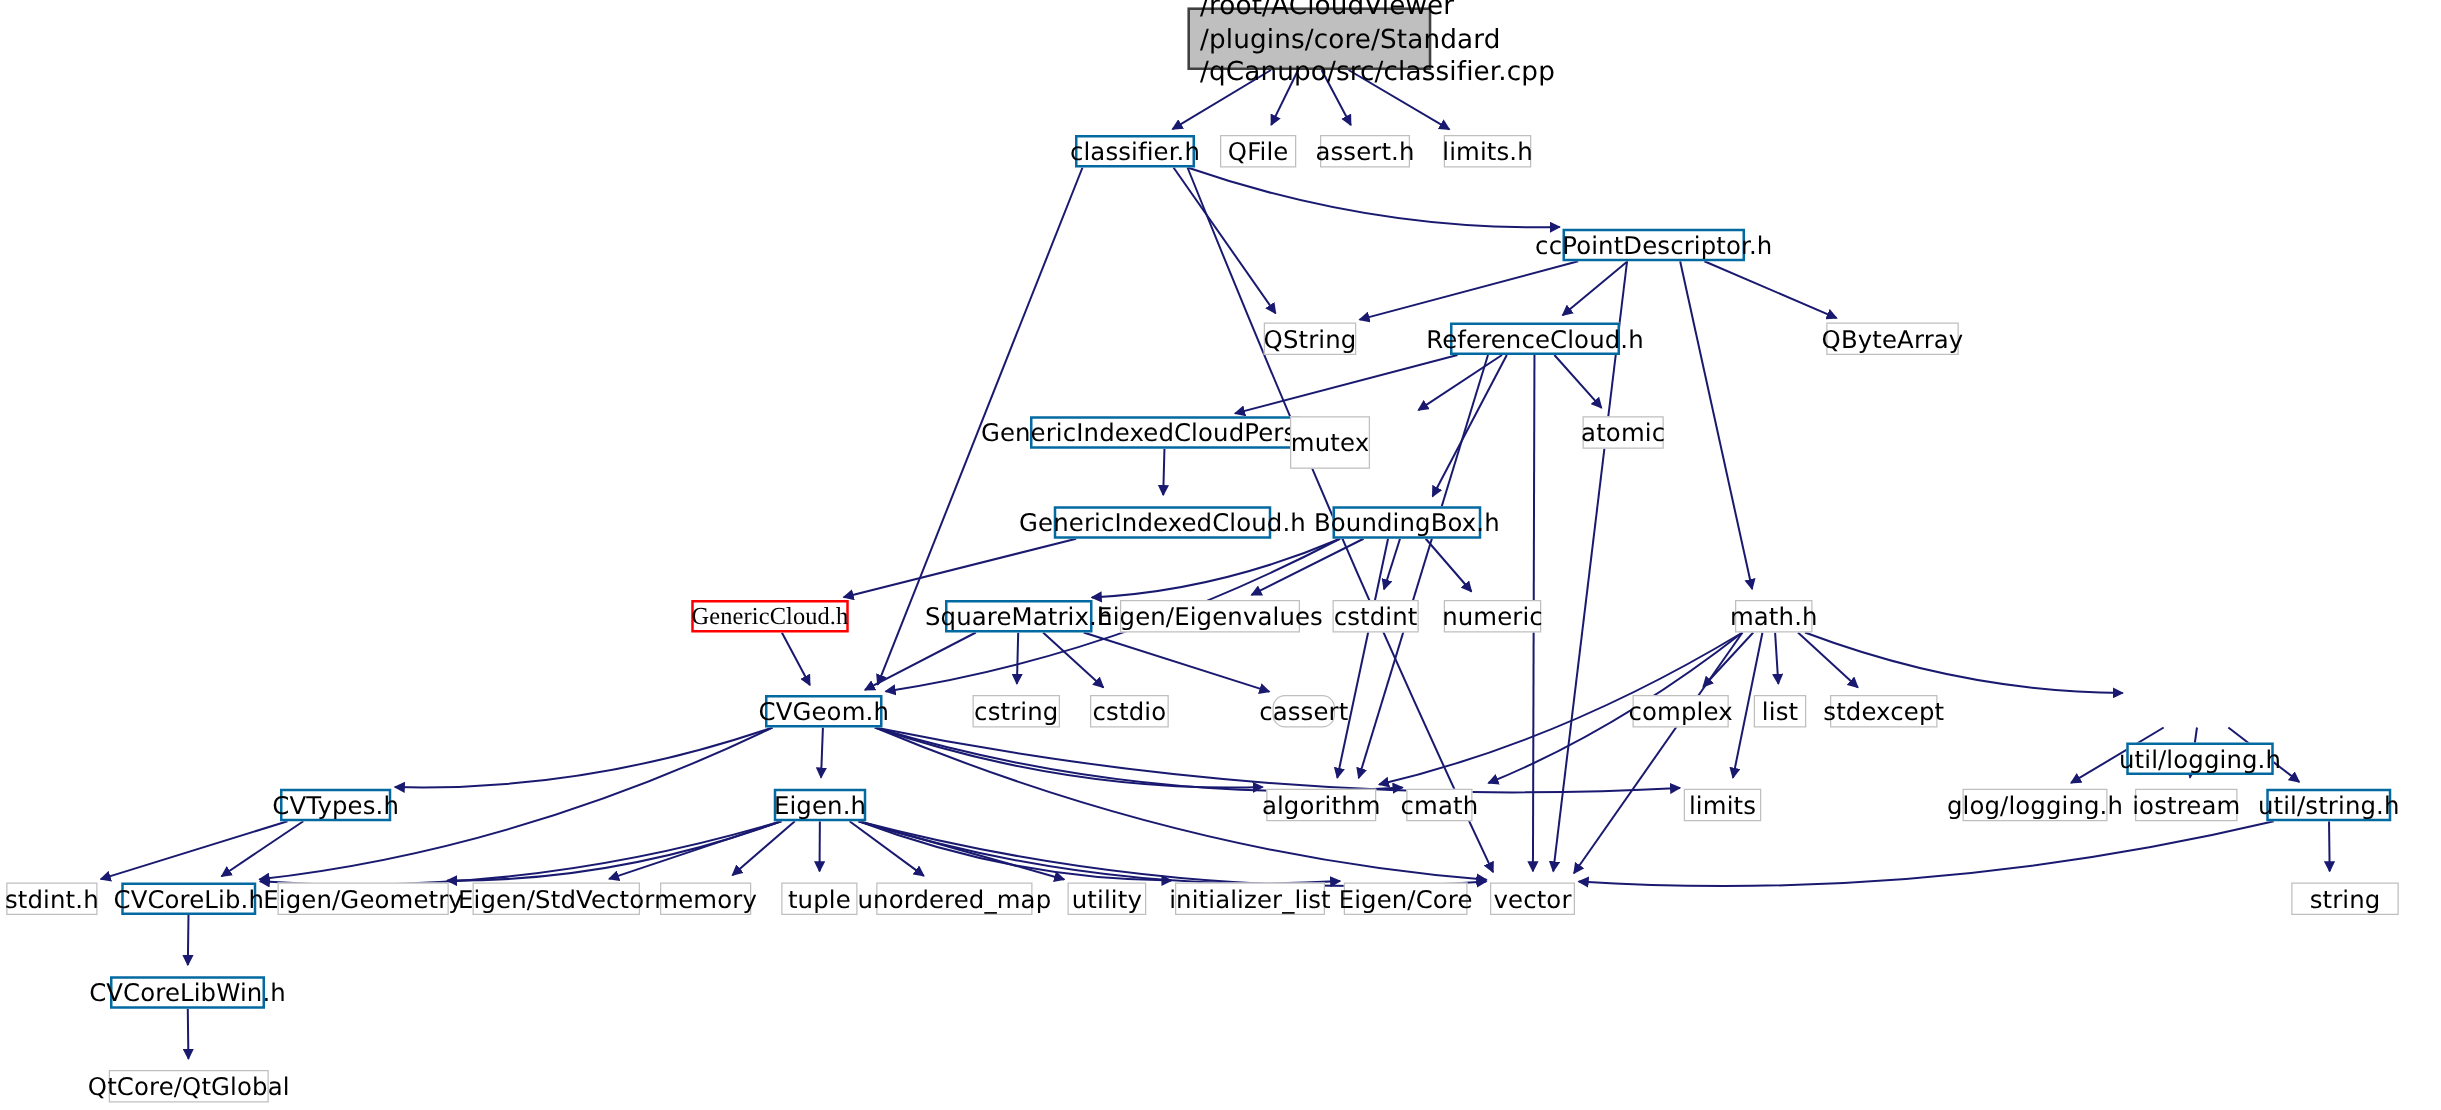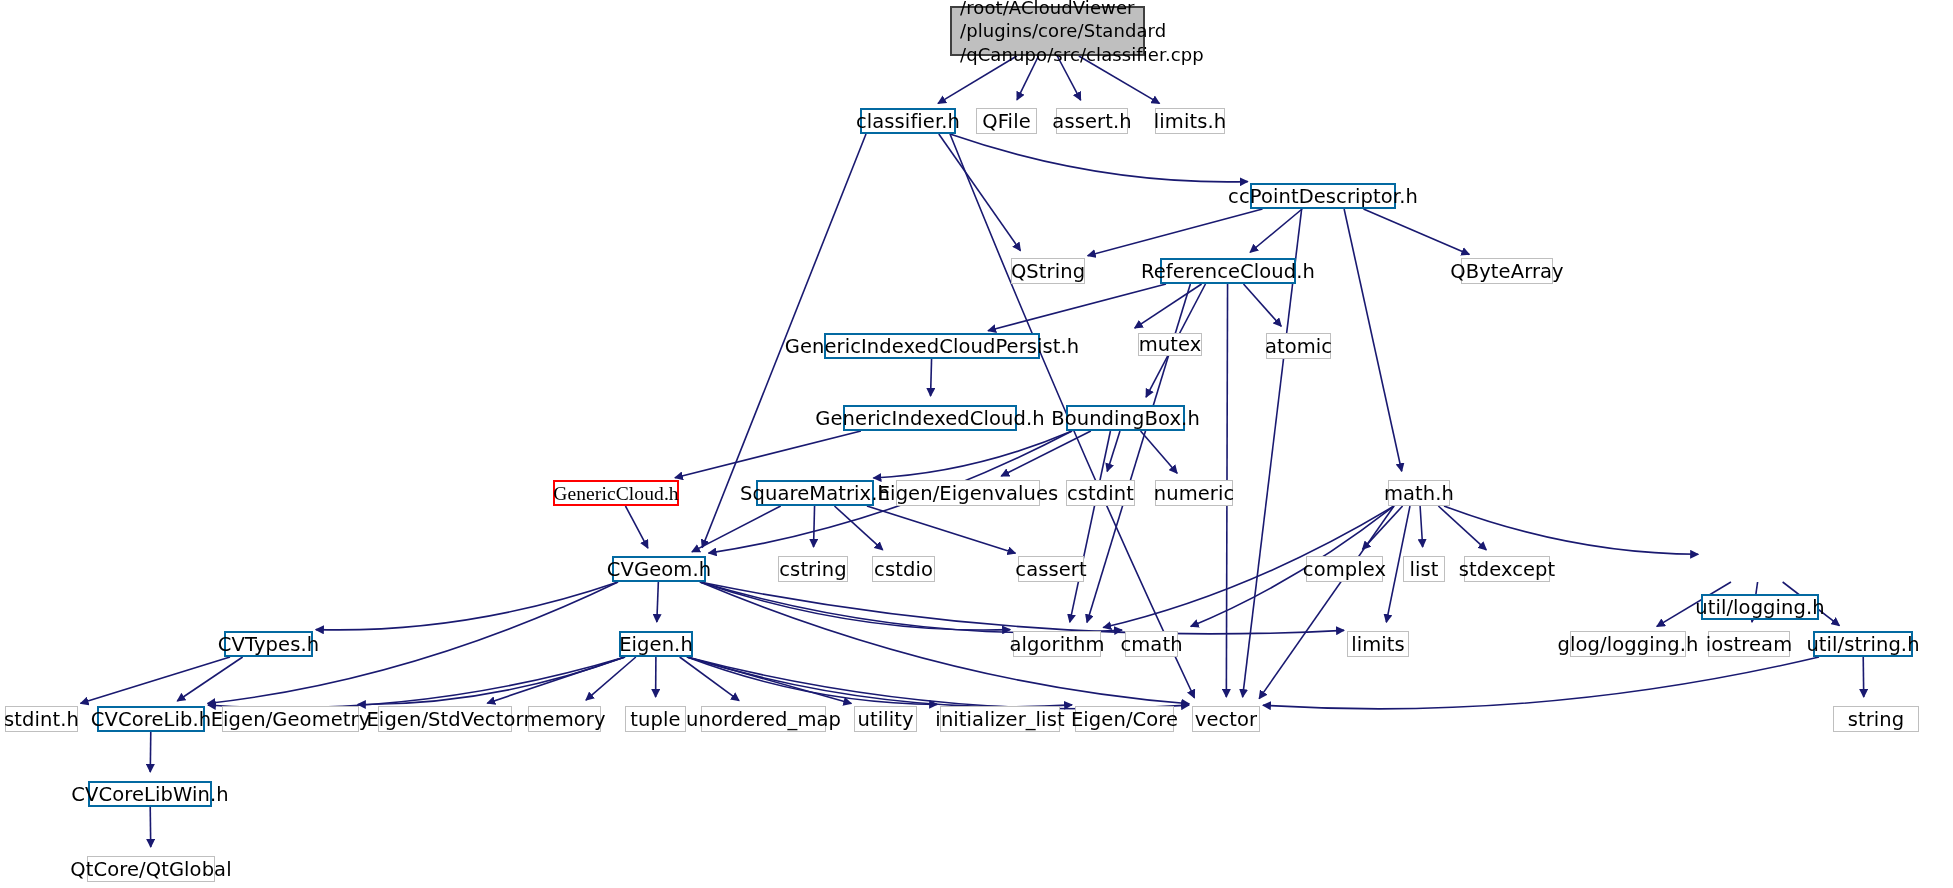--- a/index.html
+++ b/index.html
@@ -46,21 +46,21 @@
   }
   .node.red {
     border: 2px solid #ff0000;
   }
   .node.root {
     border: 2px solid #404040;
     background: #bfbfbf;
     justify-content: flex-start;
     text-align: left;
     padding: 3px 8px;
-    font-size: 18px;
+    font-size: 21px;
     line-height: 1.28;
   }
 </style>
 </head>
 <body>
 
 <div id="graph">
   <svg id="edges" viewBox="0 0 1953 888">
     <defs>
       <marker id="arrow" markerWidth="9" markerHeight="9" refX="8" refY="4.5" orient="auto" markerUnits="userSpaceOnUse">
@@ -140,36 +140,36 @@
       <div class="node root" style="left: 950px; top: 6px; width: 195px; height: 50px;"><span>/root/ACloudViewer
 /plugins/core/Standard
 /qCanupo/src/classifier.cpp</span></div>
       <div class="node strong" style="left: 860px; top: 108px; width: 96px; height: 26px;"><span>classifier.h</span></div>
       <div class="node " style="left: 976px; top: 108px; width: 61px; height: 26px;"><span>QFile</span></div>
       <div class="node " style="left: 1056px; top: 108px; width: 72px; height: 26px;"><span>assert.h</span></div>
       <div class="node " style="left: 1155px; top: 108px; width: 70px; height: 26px;"><span>limits.h</span></div>
       <div class="node strong" style="left: 1250px; top: 183px; width: 146px; height: 26px; text-align: right;"><span>ccPointDescriptor.h</span></div>
       <div class="node " style="left: 1011px; top: 258px; width: 74px; height: 26px;"><span>QString</span></div>
       <div class="node strong" style="left: 1160px; top: 258px; width: 136px; height: 26px;"><span>ReferenceCloud.h</span></div>
-      <div class="node " style="left: 1461px; top: 258px; width: 92px; height: 26px;"><span>QByteArray</span></div>
+      <div class="node " style="left: 1461px; top: 258px; width: 106px; height: 26px;"><span>QByteArray</span></div>
       <div class="node strong" style="left: 824px; top: 333px; width: 216px; height: 26px;"><span>GenericIndexedCloudPersist.h</span></div>
-      <div class="node " style="left: 1138px; top: 333px; width: 64px; height: 23px;"><span>mutex</span></div>
+      <div class="node " style="left: 1032px; top: 333px; width: 64px; height: 42px;"><span>mutex</span></div>
       <div class="node " style="left: 1266px; top: 333px; width: 65px; height: 26px;"><span>atomic</span></div>
       <div class="node strong" style="left: 843px; top: 405px; width: 174px; height: 26px;"><span>GenericIndexedCloud.h</span></div>
       <div class="node strong" style="left: 1066px; top: 405px; width: 119px; height: 26px;"><span>BoundingBox.h</span></div>
       <div class="node red" style="left: 553px; top: 480px; width: 126px; height: 26px; font-family: Liberation Serif, serif;"><span>GenericCloud.h</span></div>
       <div class="node strong" style="left: 756px; top: 480px; width: 118px; height: 26px;"><span>SquareMatrix.h</span></div>
       <div class="node " style="left: 896px; top: 480px; width: 144px; height: 26px;"><span>Eigen/Eigenvalues</span></div>
       <div class="node " style="left: 1066px; top: 480px; width: 69px; height: 26px;"><span>cstdint</span></div>
       <div class="node " style="left: 1155px; top: 480px; width: 78px; height: 26px; align-items: flex-end;"><span>numeric</span></div>
       <div class="node " style="left: 1388px; top: 480px; width: 62px; height: 26px;"><span>math.h</span></div>
       <div class="node strong" style="left: 612px; top: 556px; width: 94px; height: 26px;"><span>CVGeom.h</span></div>
       <div class="node " style="left: 778px; top: 556px; width: 70px; height: 26px;"><span>cstring</span></div>
       <div class="node " style="left: 872px; top: 556px; width: 63px; height: 26px;"><span>cstdio</span></div>
-      <div class="node " style="left: 1018px; top: 556px; width: 66px; height: 26px;"><span>cassert</span></div>
+      <div class="node " style="left: 1018px; top: 556px; width: 50px; height: 26px; border-radius: 10px;"><span>cassert</span></div>
       <div class="node " style="left: 1306px; top: 556px; width: 77px; height: 26px;"><span>complex</span></div>
       <div class="node " style="left: 1403px; top: 556px; width: 42px; height: 26px;"><span>list</span></div>
       <div class="node " style="left: 1464px; top: 556px; width: 86px; height: 26px;"><span>stdexcept</span></div>
       <div class="node strong" style="left: 1701px; top: 556px; width: 118px; height: 26px; margin-top: 38px;"><span>util/logging.h</span></div>
       <div class="node strong" style="left: 224px; top: 631px; width: 89px; height: 26px;"><span>CVTypes.h</span></div>
       <div class="node strong" style="left: 619px; top: 631px; width: 74px; height: 26px;"><span>Eigen.h</span></div>
       <div class="node " style="left: 1013px; top: 631px; width: 88px; height: 26px;"><span>algorithm</span></div>
       <div class="node " style="left: 1125px; top: 631px; width: 53px; height: 26px;"><span>cmath</span></div>
       <div class="node " style="left: 1347px; top: 631px; width: 62px; height: 26px;"><span>limits</span></div>
       <div class="node " style="left: 1570px; top: 631px; width: 116px; height: 26px;"><span>glog/logging.h</span></div>

